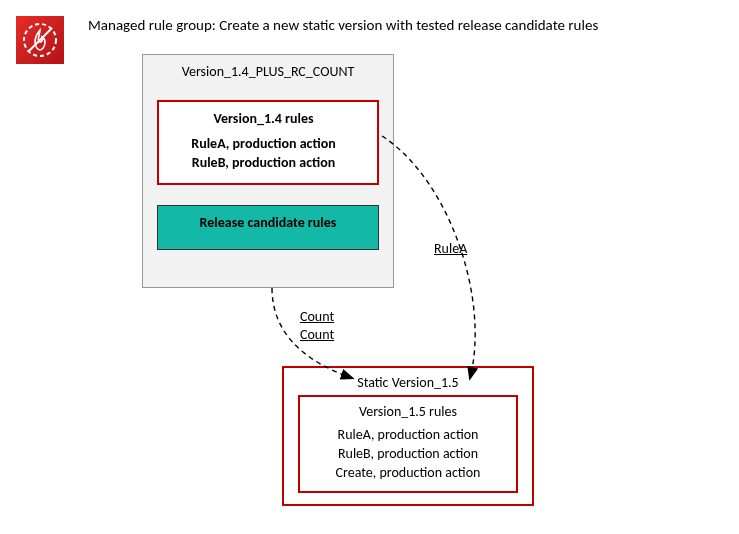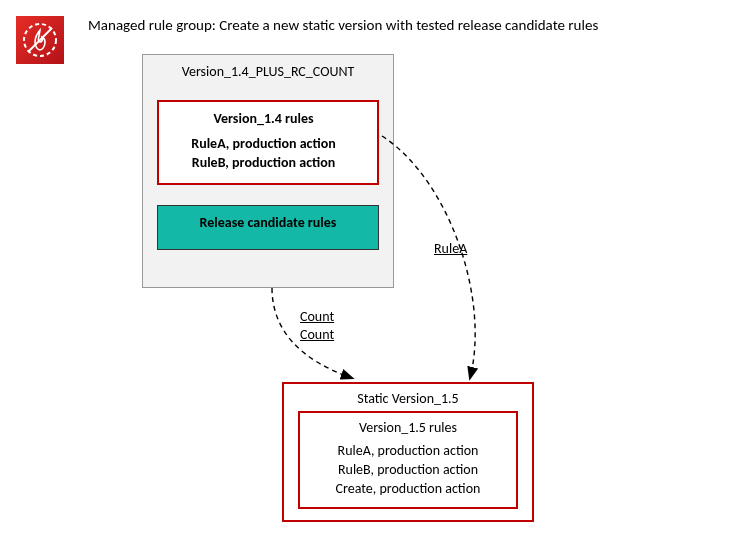--- a/index.html
+++ b/index.html
@@ -65,21 +65,21 @@
     text-align: center;
     line-height: 1.35;
     font-weight: bold;
   }
   .candidate-box-title {
     margin-bottom: 6px;
   }
   .static-container {
     position: absolute;
     left: 282px;
-    top: 382px;
+    top: 366px;
     width: 252px;
     height: 140px;
     background: #fff;
     border: 2px solid #c00000;
     padding: 6px 14px 12px 14px;
     text-align: center;
   }
   .static-title {
     margin-bottom: 4px;
   }

